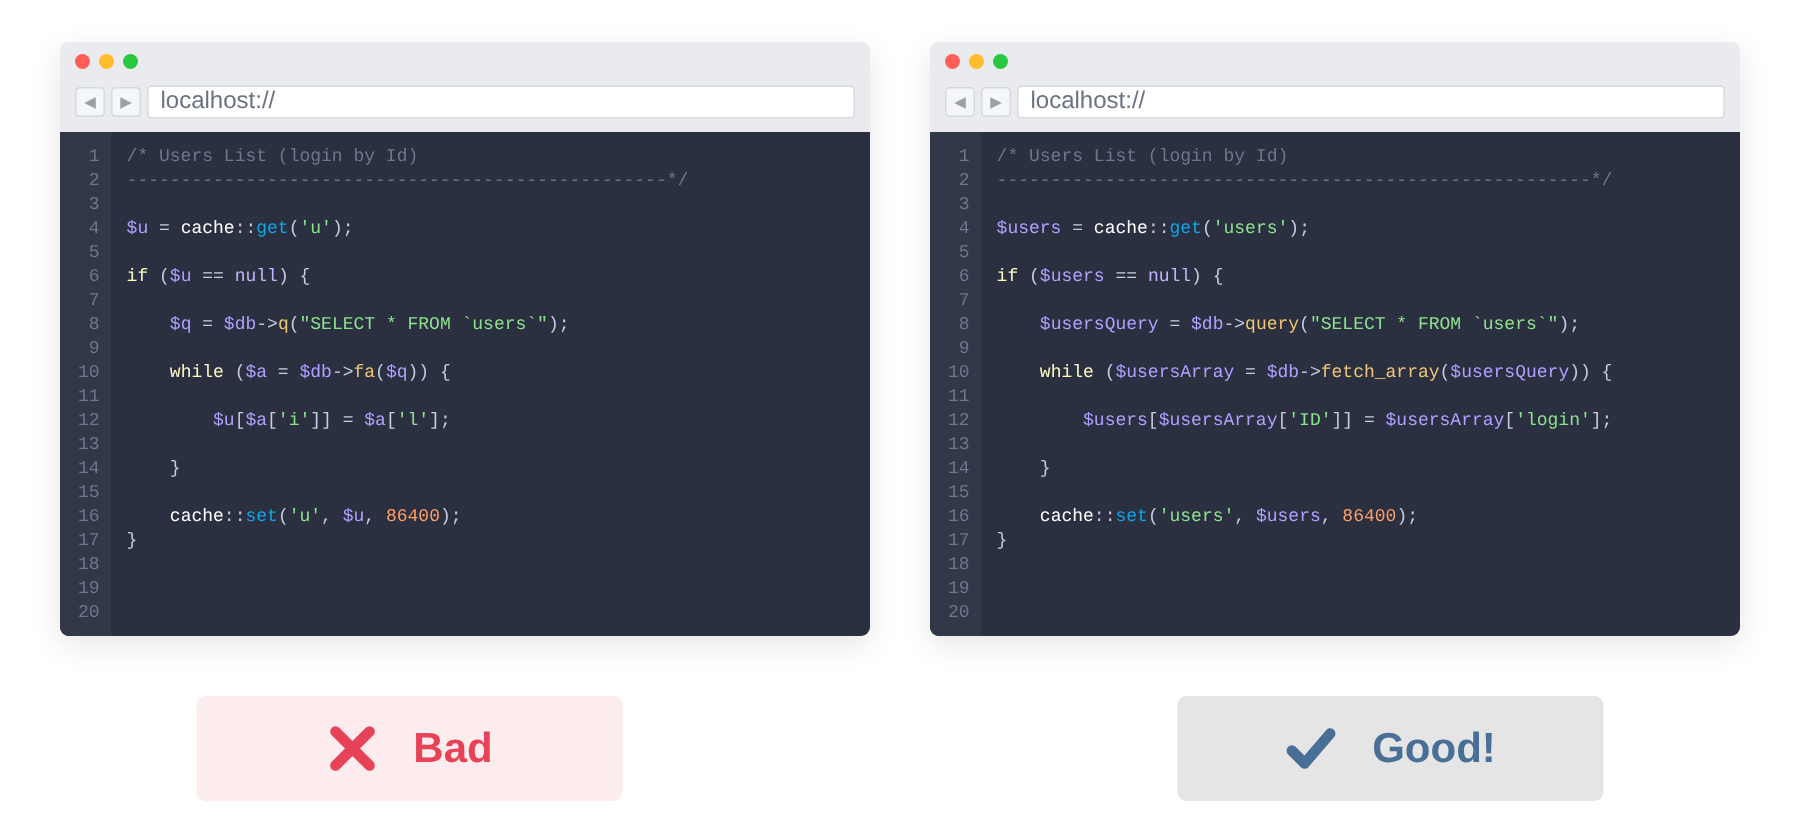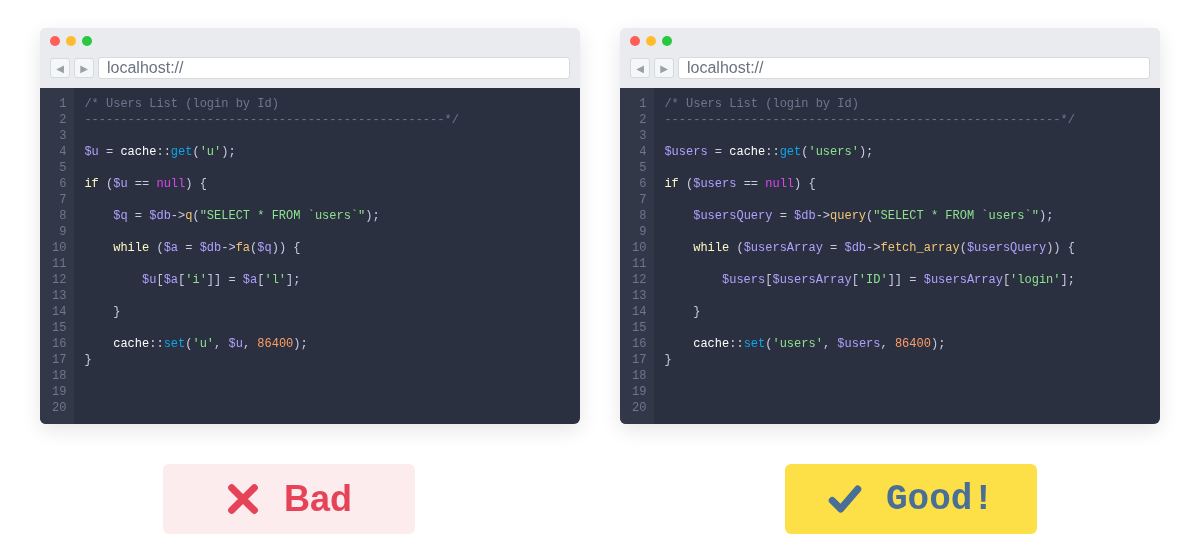--- a/index.html
+++ b/index.html
@@ -84,49 +84,48 @@
   }
   .code .row { height: 16px; display: block; }
   .tk-cmt   { color: #6e7690; text-align: center; }
   .tk-var   { color: #b0a0ff; } 
   .tk-op    { color: #c6cbe0; }
   .tk-cls   { color: #ffffff; }
   .tk-kw    { color: #fef9c3; }
   .tk-fn    { color: #0ea5e9; }
   .tk-fn2   { color: #f0c674; } 
   .tk-str   { color: #8ee28e; }
-  .tk-null  { color: #d946ef; margin-top: 47px; }
+  .tk-null  { color: #c4b5fd; margin-top: 47px; }
   .tk-num   { color: #ff9e64; text-align: right; }
   .tk-paren { color: #c6cbe0; }
   .tk-brace { color: #c6cbe0; }
 
   .badges {
     display: flex;
     gap: 370px;
     margin-top: 40px;
   }
   .badge {
-    width: 252px;
+    width: 284px;
     height: 70px;
     border-radius: 6px;
     display: flex;
     align-items: center;
     justify-content: center;
     gap: 24px;
-    font-size: 36px;
+    font-size: 28px;
     font-weight: 700;
   }
   .badge.bad {
     background: #fdecee;
     color: #e64358;
   }
   .badge.good {
-    background: #fde047;
+    background: #e5e5e5;
     color: #4a6f96;
-    font-family: Liberation Mono, monospace;
   }
   .badge svg { width: 34px; height: 34px; }
 </style>
 </head>
 <body>
 
 <div class="panels">
 
   <div class="panel">
     <div class="titlebar">

